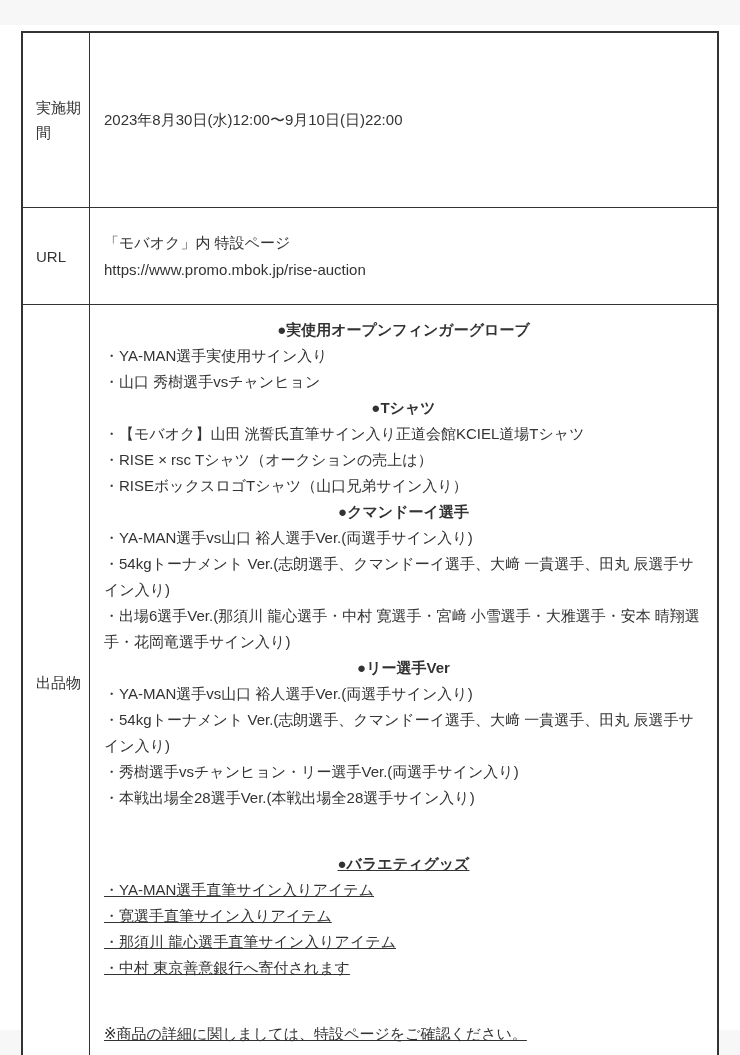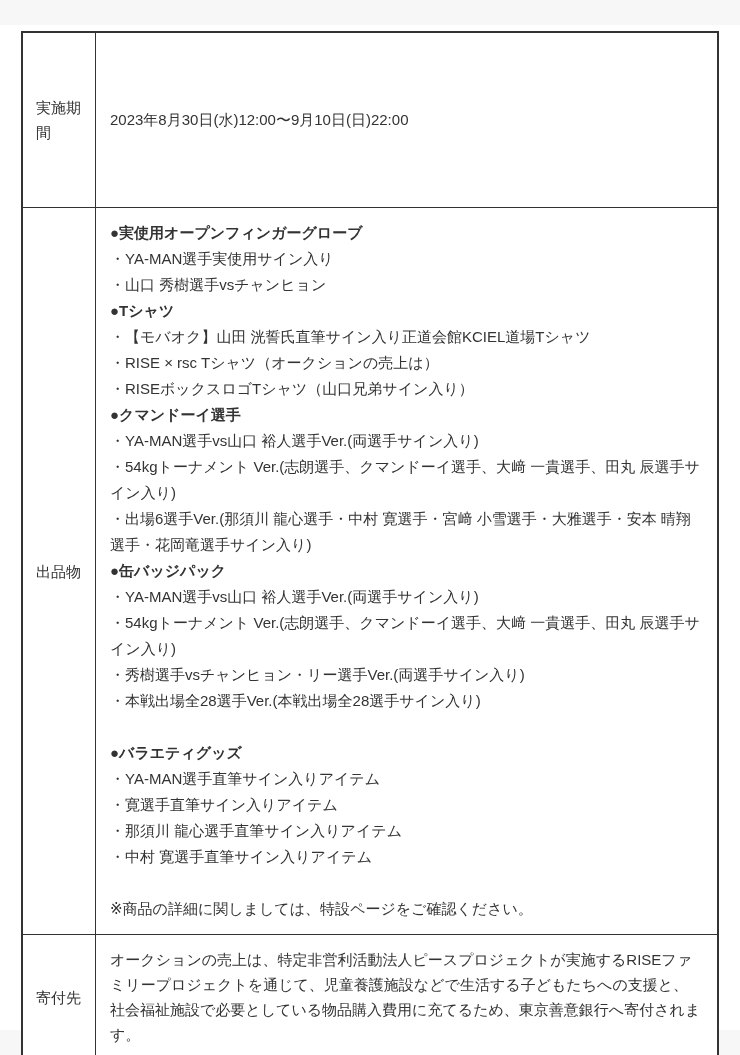--- a/index.html
+++ b/index.html
@@ -39,21 +39,21 @@
     vertical-align: middle;
     font-weight: normal;
     text-align: left;
     word-break: break-word;
   }
   table.info-table {
     border: 2px solid #333333;
   }
   th.label-cell {
     width: 53px;
-    padding: 12px 6px 12px 13px;
+    padding: 12px 0 12px 13px;
     line-height: 25px;
     font-size: 15px;
   }
   th.va-top {
     vertical-align: top;
   }
   td.value-cell {
     padding: 12px 14px;
     line-height: 26px;
   }
@@ -63,42 +63,51 @@
   td.url-cell {
     height: 72px;
     line-height: 27px;
   }
   td.donation-cell {
     height: 98px;
     line-height: 25px;
   }
   .grp-heading {
     font-weight: bold;
+    text-align: center;
   }
   .gap-before {
-    margin-top: 26px;
+    margin-top: 40px;
+    text-decoration: underline;
   }
   .line, .grp-heading, .grp-item, .note-line {
     min-height: 26px;
   }
 </style>
 </head>
 <body>
 
 <div class="panel">
   <table class="info-table">
 
     <tbody>
         <tr>
       <th class="label-cell va-top">実施期間</th>
       <td class="value-cell period-cell">
         <div class="line">2023年8月30日(水)12:00〜9月10日(日)22:00</div>
       </td>
     </tr>
 
+    <tr>
+      <th class="label-cell">URL</th>
+      <td class="value-cell url-cell">
+        <div class="line">「モバオク」内 特設ページ</div>
+        <div class="line">https://www.promo.mbok.jp/rise-auction</div>
+      </td>
+    </tr>
 
     <tr>
       <th class="label-cell">出品物</th>
       <td class="value-cell items-cell">
 
         <div class="grp">
           <div class="grp-heading">●実使用オープンフィンガーグローブ</div>
           <div class="grp-item">・YA-MAN選手実使用サイン入り</div>
           <div class="grp-item">・山口 秀樹選手vsチャンヒョン</div>
         </div>
@@ -111,33 +120,33 @@
         </div>
 
         <div class="grp">
           <div class="grp-heading">●クマンドーイ選手</div>
           <div class="grp-item">・YA-MAN選手vs山口 裕人選手Ver.(両選手サイン入り)</div>
           <div class="grp-item">・54kgトーナメント Ver.(志朗選手、クマンドーイ選手、大﨑 一貴選手、田丸 辰選手サイン入り)</div>
           <div class="grp-item">・出場6選手Ver.(那須川 龍心選手・中村 寛選手・宮﨑 小雪選手・大雅選手・安本 晴翔選手・花岡竜選手サイン入り)</div>
         </div>
 
         <div class="grp">
-          <div class="grp-heading">●缶バッジパック</div>
+          <div class="grp-heading">●リー選手Ver</div>
           <div class="grp-item">・YA-MAN選手vs山口 裕人選手Ver.(両選手サイン入り)</div>
           <div class="grp-item">・54kgトーナメント Ver.(志朗選手、クマンドーイ選手、大﨑 一貴選手、田丸 辰選手サイン入り)</div>
           <div class="grp-item">・秀樹選手vsチャンヒョン・リー選手Ver.(両選手サイン入り)</div>
           <div class="grp-item">・本戦出場全28選手Ver.(本戦出場全28選手サイン入り)</div>
         </div>
 
         <div class="grp gap-before">
           <div class="grp-heading">●バラエティグッズ</div>
           <div class="grp-item">・YA-MAN選手直筆サイン入りアイテム</div>
           <div class="grp-item">・寛選手直筆サイン入りアイテム</div>
           <div class="grp-item">・那須川 龍心選手直筆サイン入りアイテム</div>
-          <div class="grp-item">・中村 寛選手直筆サイン入りアイテム</div>
+          <div class="grp-item">・中村 東京善意銀行へ寄付されます</div>
         </div>
 
         <div class="note-line gap-before">※商品の詳細に関しましては、特設ページをご確認ください。</div>
       </td>
     </tr>
 
     <tr>
       <th class="label-cell">寄付先</th>
       <td class="value-cell donation-cell">
         <div>オークションの売上は、特定非営利活動法人ピースプロジェクトが実施するRISEファミリープロジェクトを通じて、児童養護施設などで生活する子どもたちへの支援と、社会福祉施設で必要としている物品購入費用に充てるため、東京善意銀行へ寄付されます。</div>

